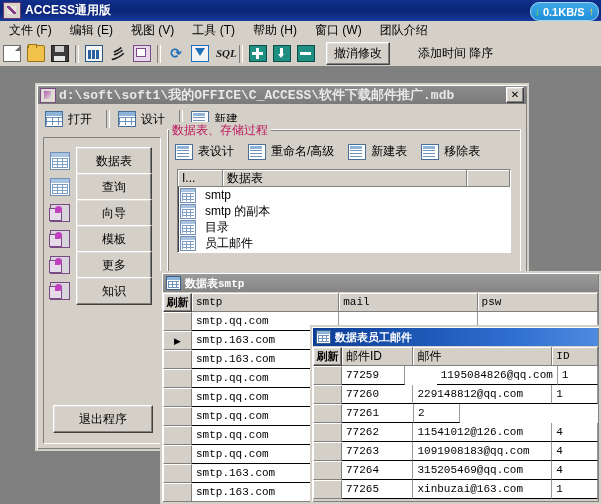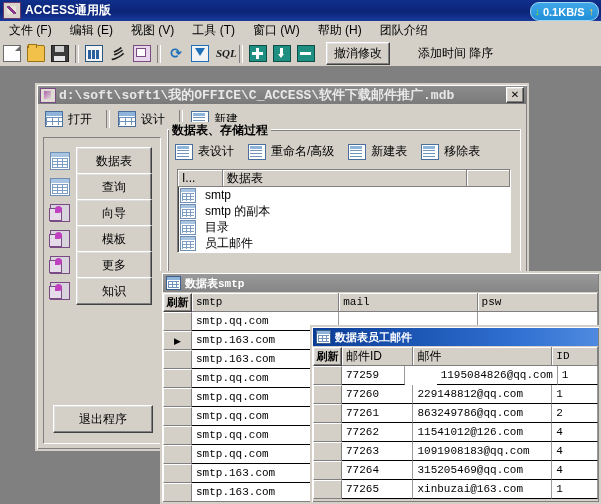--- a/index.html
+++ b/index.html
@@ -235,21 +235,21 @@
   
   .db-group {
     position:absolute; left:130px; top: 44px;
     width: 352px; height: 313px;
     border: 1px solid #ffffff;
     box-shadow: inset 1px 1px 0 #808080;
   }
   .db-group-legend {
     position:absolute; left:132px; top:37px;
     background:#d4d0c8; padding: 0 3px;
-    font-size: 12px; color:#000000; white-space:nowrap;font-weight:bold;
+    font-size: 12px; color:#be185d; white-space:nowrap;
   }
   .db-grouptb {
     position:absolute; left:138px; top:58px;
     display:flex; align-items:center;
   }
   
   .tbl-list {
     position:absolute; left: 140px; top: 84px;
     width: 332px; height: 82px;
     background: #ffffff;
@@ -362,22 +362,22 @@
       <span>0.1KB/S</span>
       <span class="net-arrow-up">↑</span>
     </div>
   </div>
 
   <div class="menubar">
     <div class="menu-item">文件 (F)</div>
     <div class="menu-item">编辑 (E)</div>
     <div class="menu-item">视图 (V)</div>
     <div class="menu-item">工具 (T)</div>
+    <div class="menu-item">帮助 (H)</div>
     <div class="menu-item">窗口 (W)</div>
-    <div class="menu-item">帮助 (H)</div>
     <div class="menu-item">团队介绍</div>
   </div>
 
   <div class="toolbar">
     <div class="tb-btn">
         <span class="ico ico-doc"></span>
       </div>
     <div class="tb-btn">
         <span class="ico ico-folder"></span>
       </div>
@@ -623,21 +623,20 @@
           </div>
           <div class="grid-row">
             <span class="grid-sel"></span>
             <span class="grid-td" style="width:72px;">77260</span>
             <span class="grid-td" style="width:140px;">229148812@qq.com</span>
             <span class="grid-td" style="width:46px;">1</span>
           </div>
           <div class="grid-row">
             <span class="grid-sel"></span>
             <span class="grid-td" style="width:72px;">77261</span>
-            <span class="grid-td" style="width:140px;">863249786@qq.com</span>
             <span class="grid-td" style="width:46px;">2</span>
           </div>
           <div class="grid-row">
             <span class="grid-sel"></span>
             <span class="grid-td" style="width:72px;">77262</span>
             <span class="grid-td" style="width:140px;">11541012@126.com</span>
             <span class="grid-td" style="width:46px;">4</span>
           </div>
           <div class="grid-row">
             <span class="grid-sel"></span>

